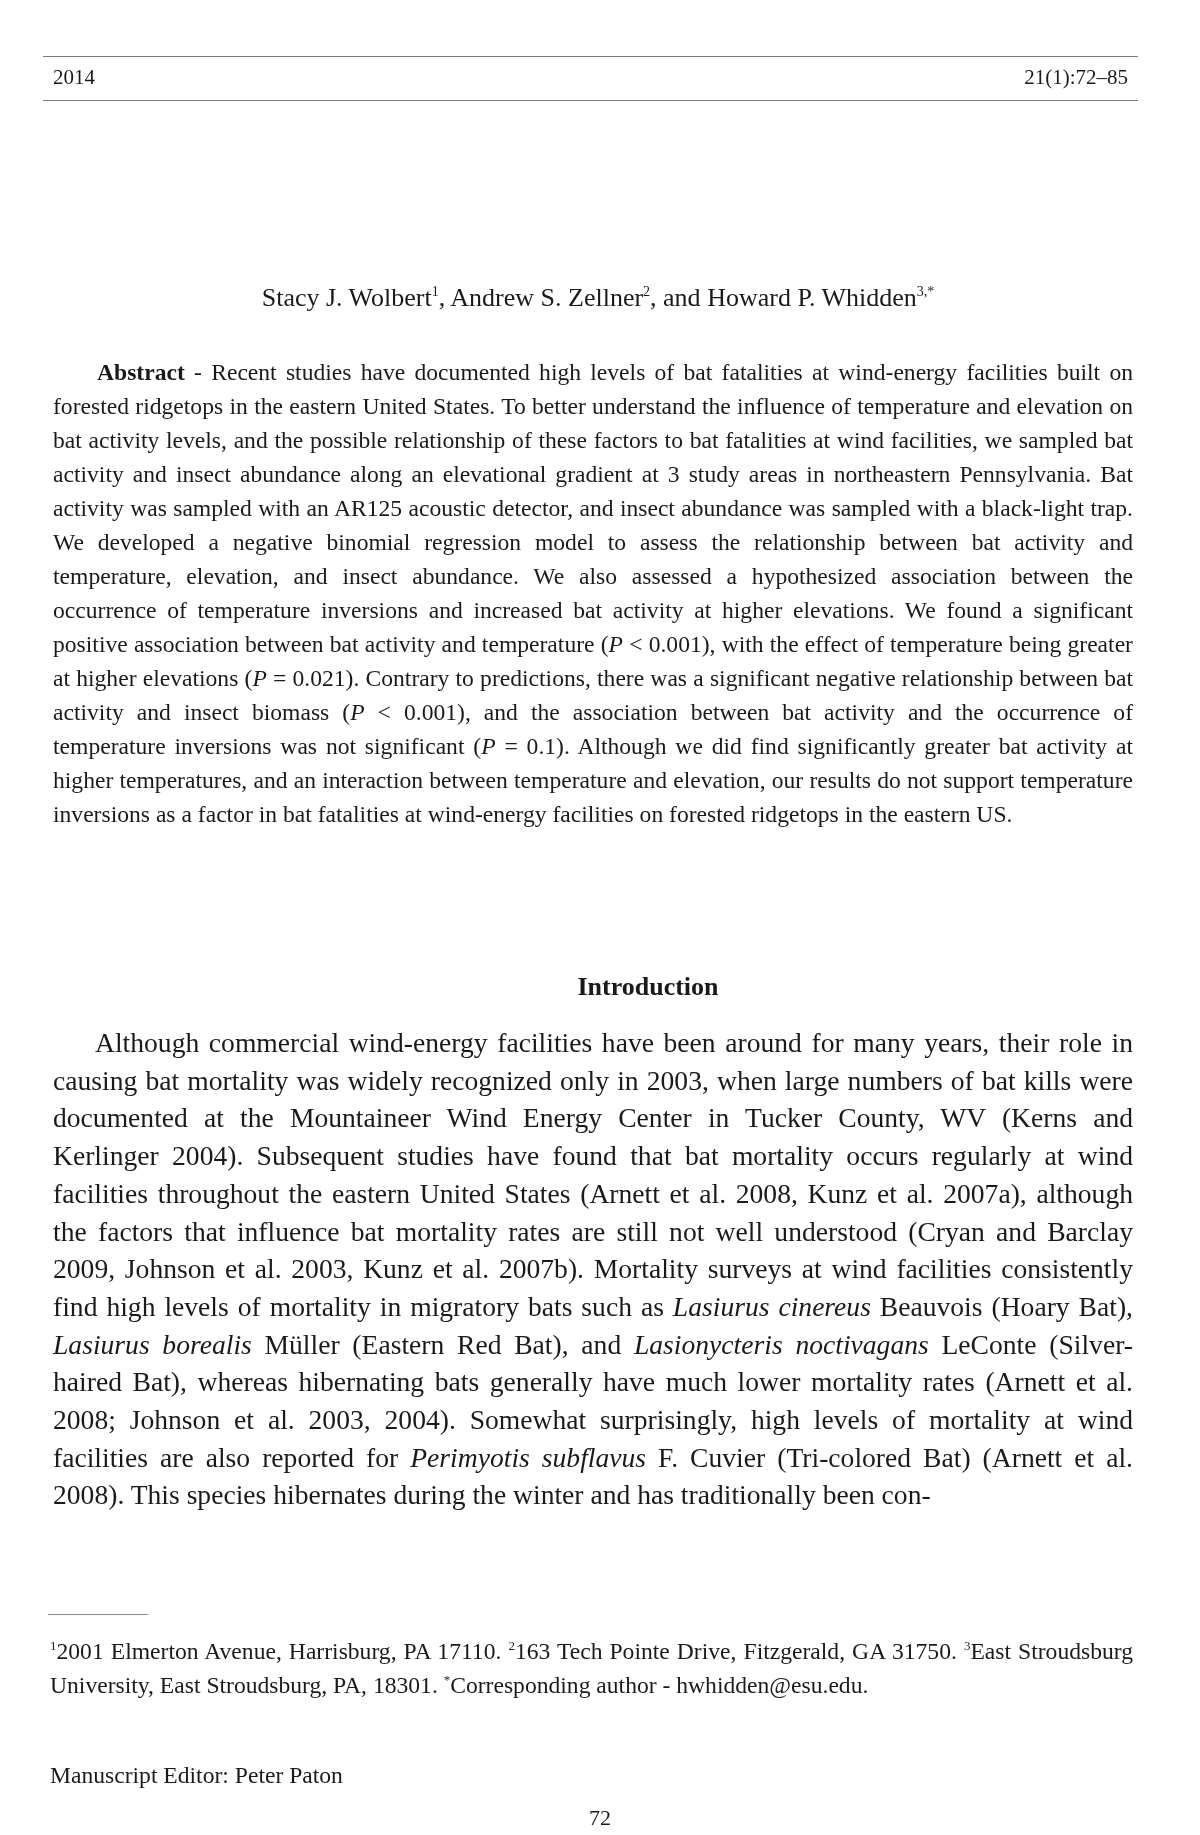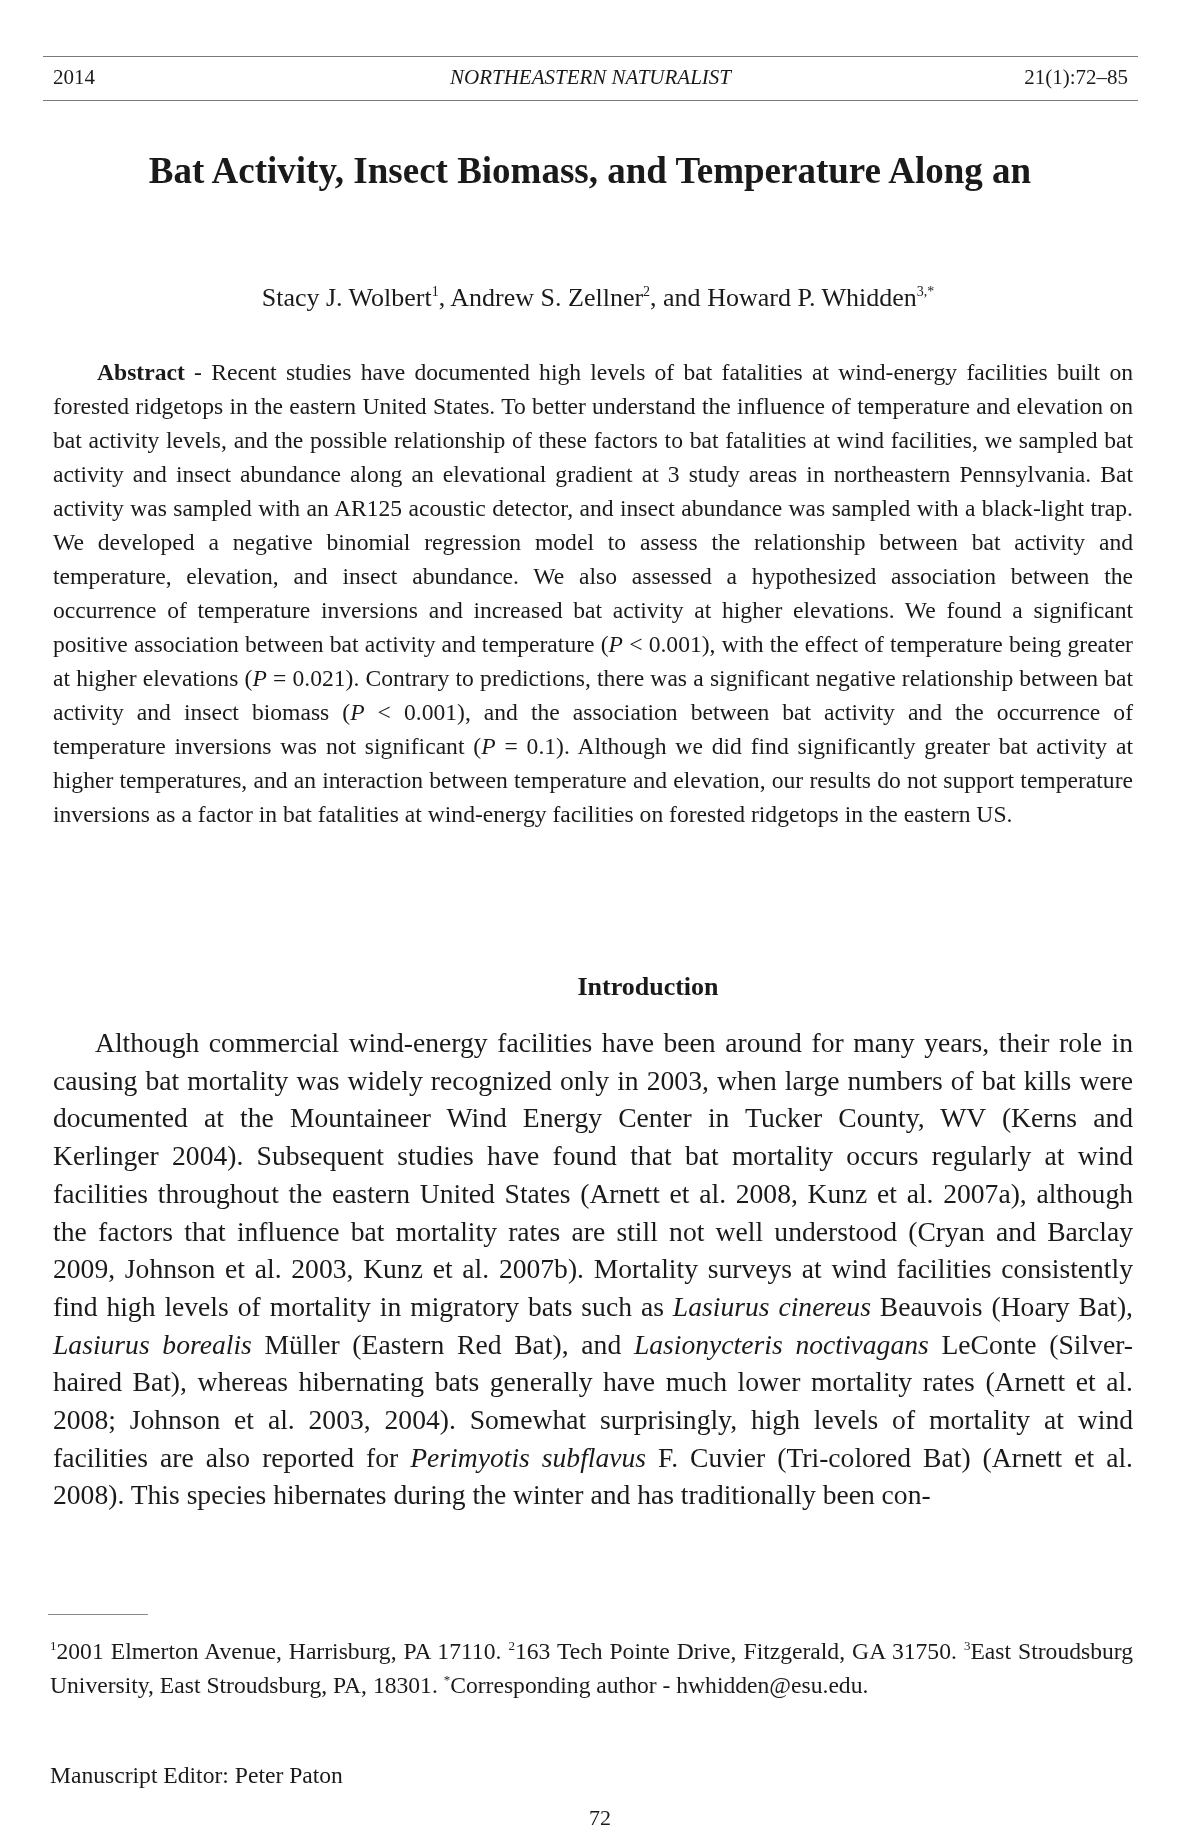--- a/index.html
+++ b/index.html
@@ -56,26 +56,24 @@
   .page-number {
     position: absolute; left: 0; width: 1200px; top: 1805px; text-align: center; font-size: 22px;
   }
   i { font-style: italic; }
 </style>
 </head>
 <body>
 
 <div class="running-head">
   <span class="rh-year">2014</span>
-  <span class="rh-journal">NORTHEASTERN NATURALIST</span>
   <span class="rh-vol">21(1):72–85</span>
 </div>
 
 <div class="title">
-  <div>Bat Activity, Insect Biomass, and Temperature Along an</div>
 </div>
 
 <div class="authors" id="authors"><span>Stacy J. Wolbert</span><sup>1</sup><span>, </span><span>Andrew S. Zellner</span><sup>2</sup><span>, and </span><span>Howard P. Whidden</span><sup>3,*</sup></div>
 
 <div class="abstract">
   <span class="lbl">Abstract</span><span> - </span><span id="abstract-body"><span>Recent studies have documented high levels of bat fatalities at wind-energy facilities built on forested ridgetops in the eastern United States. To better understand the influence of temperature and elevation on bat activity levels, and the possible relationship of these factors to bat fatalities at wind facilities, we sampled bat activity and insect abundance along an elevational gradient at 3 study areas in northeastern Pennsylvania. Bat activity was sampled with an AR125 acoustic detector, and insect abundance was sampled with a black-light trap. We developed a negative binomial regression model to assess the relationship between bat activity and temperature, elevation, and insect abundance. We also assessed a hypothesized association between the occurrence of temperature inversions and increased bat activity at higher elevations. We found a significant positive association between bat activity and temperature (</span><i>P</i><span> &lt; 0.001), with the effect of temperature being greater at higher elevations (</span><i>P</i><span> = 0.021). Contrary to predictions, there was a significant negative relationship between bat activity and insect biomass (</span><i>P</i><span> &lt; 0.001), and the association between bat activ­ity and the occurrence of temperature inversions was not significant (</span><i>P</i><span> = 0.1). Although we did find significantly greater bat activity at higher temperatures, and an interaction between temperature and elevation, our results do not support temperature inversions as a factor in bat fatalities at wind-energy facilities on forested ridgetops in the eastern US.</span></span>
 </div>
 
 <div class="section-heading">Introduction</div>
 

